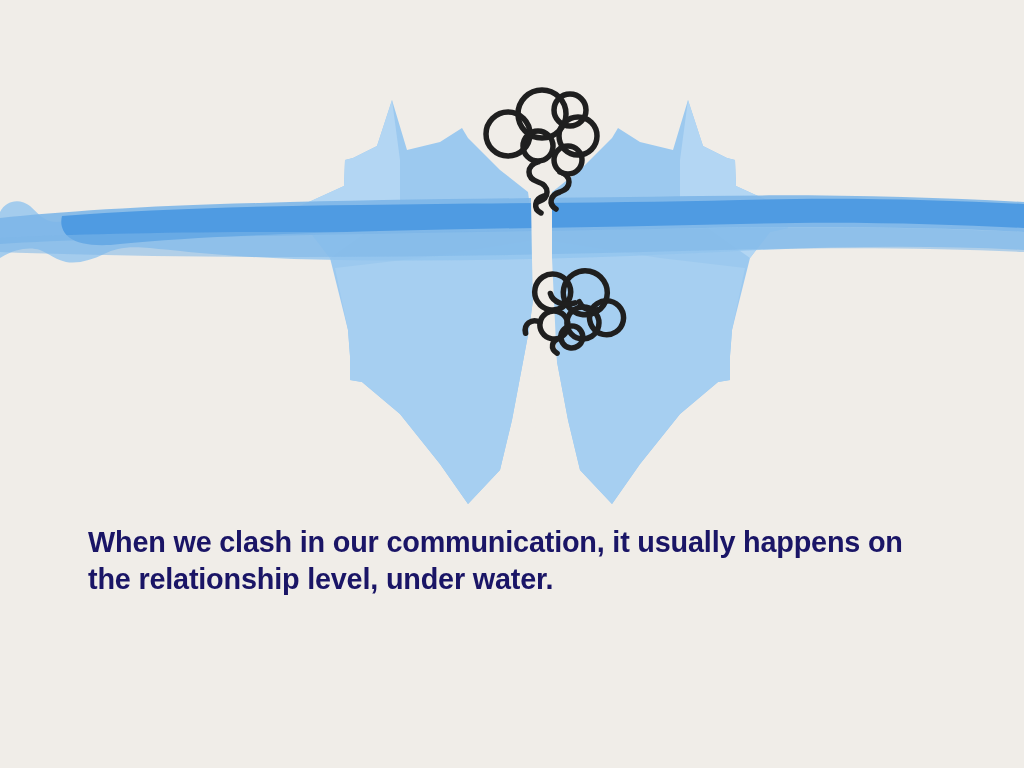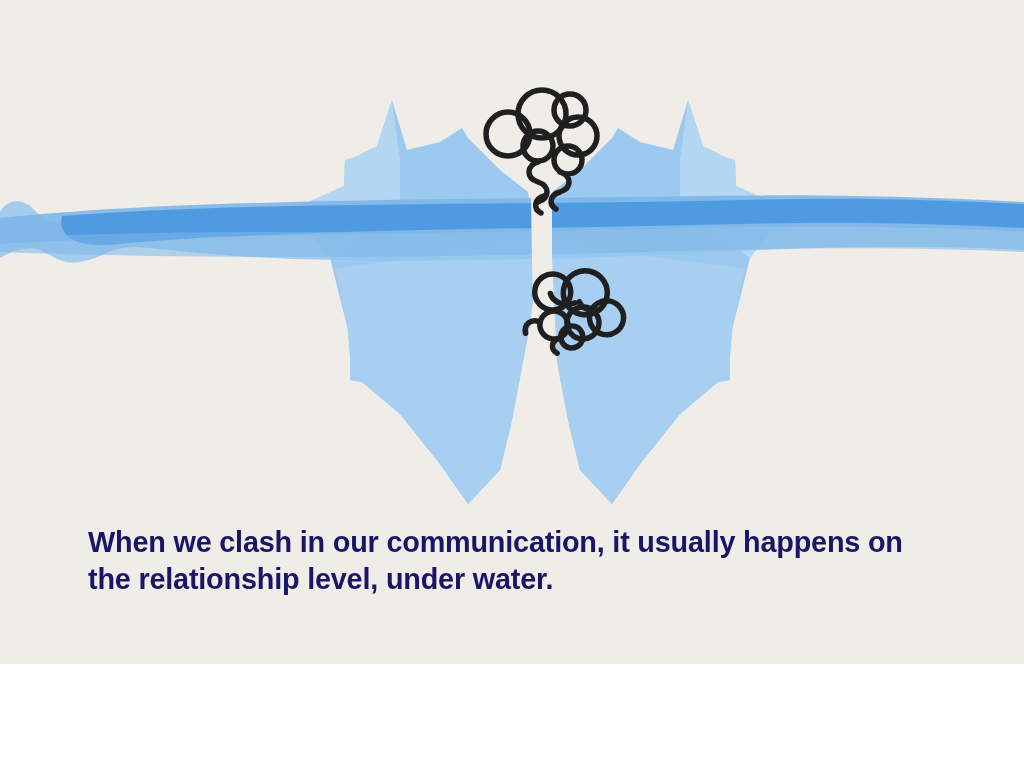--- a/index.html
+++ b/index.html
@@ -9,21 +9,21 @@
   }
   body {
     width: 1024px;
     height: 768px;
     overflow: hidden;
     font-family: "Liberation Sans", sans-serif;
   }
   #slide {
     position: relative;
     width: 1024px;
-    height: 664px;
+    height: 768px;
     background: #f0ede8;
     overflow: hidden;
   }
   #artboard {
     position: absolute;
     left: 0;
     top: 0;
     width: 1024px;
     height: 768px;
   }

